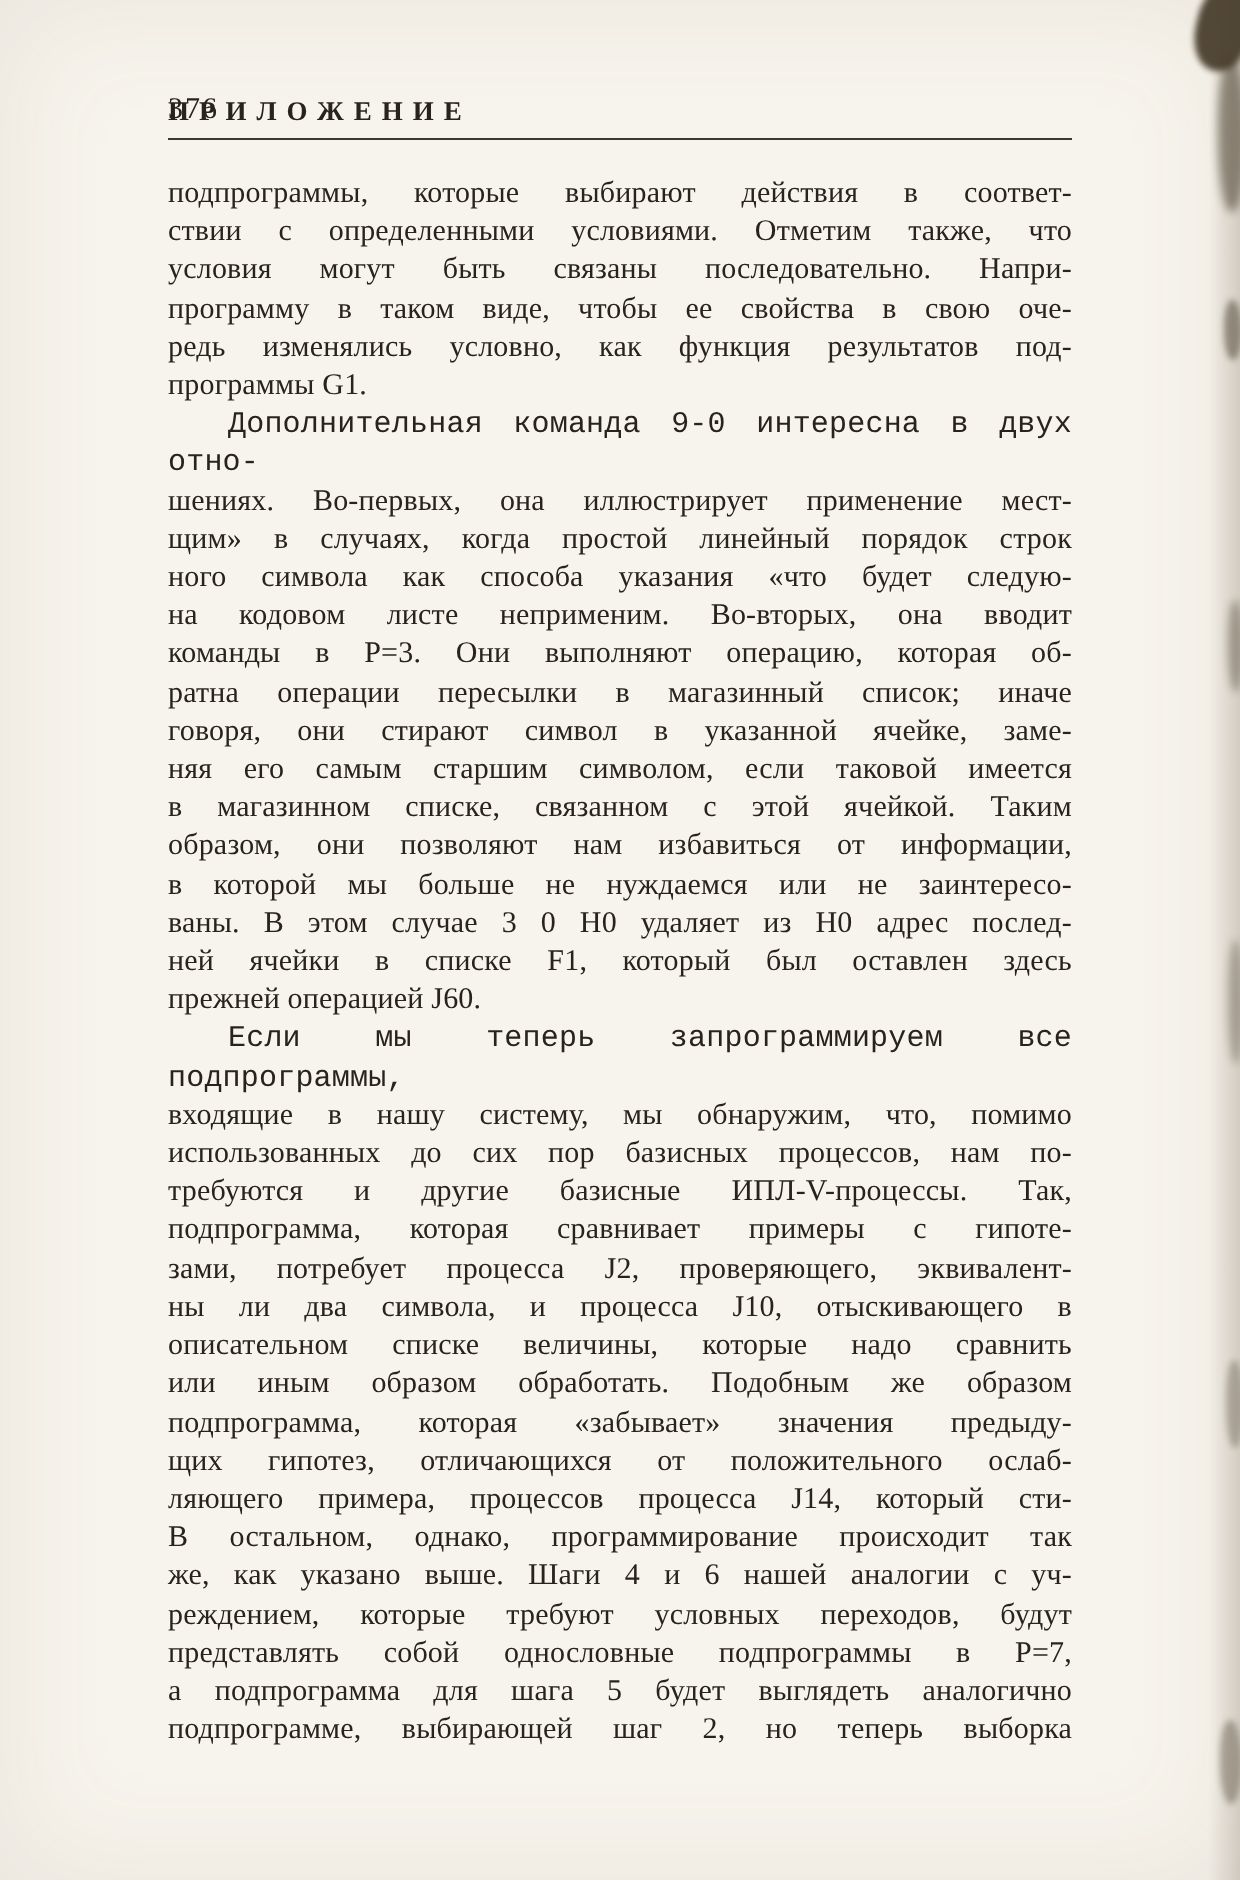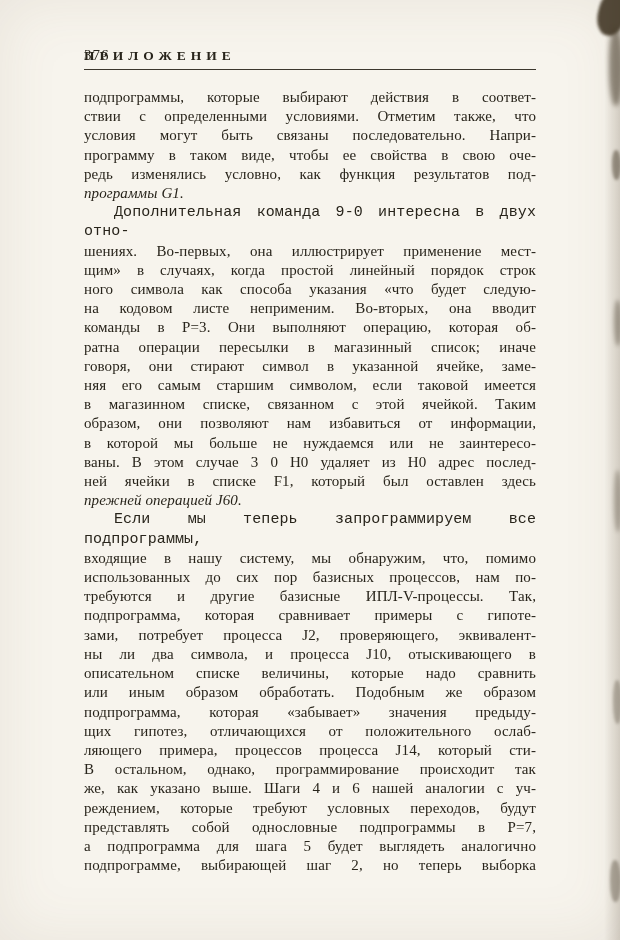--- a/index.html
+++ b/index.html
@@ -45,21 +45,20 @@
     letter-spacing: 0.1px;
   }
   .para { margin: 0; }
   .line {
     text-align: justify;
     text-align-last: justify;
     -moz-text-align-last: justify;
   }
   .line.last {
     text-align-last: left;
-    font-style: italic;
     -moz-text-align-last: left;
   }
   .line.indent { text-indent: 30px; font-family: Liberation Mono, monospace; }
   
   .edge-strip {
     position: absolute; right: 0; top: 0; width: 16px; height: 940px;
     background: linear-gradient(to right, rgba(0,0,0,0), rgba(90,75,55,0.20));
     pointer-events: none;
   }
   .smudge {

